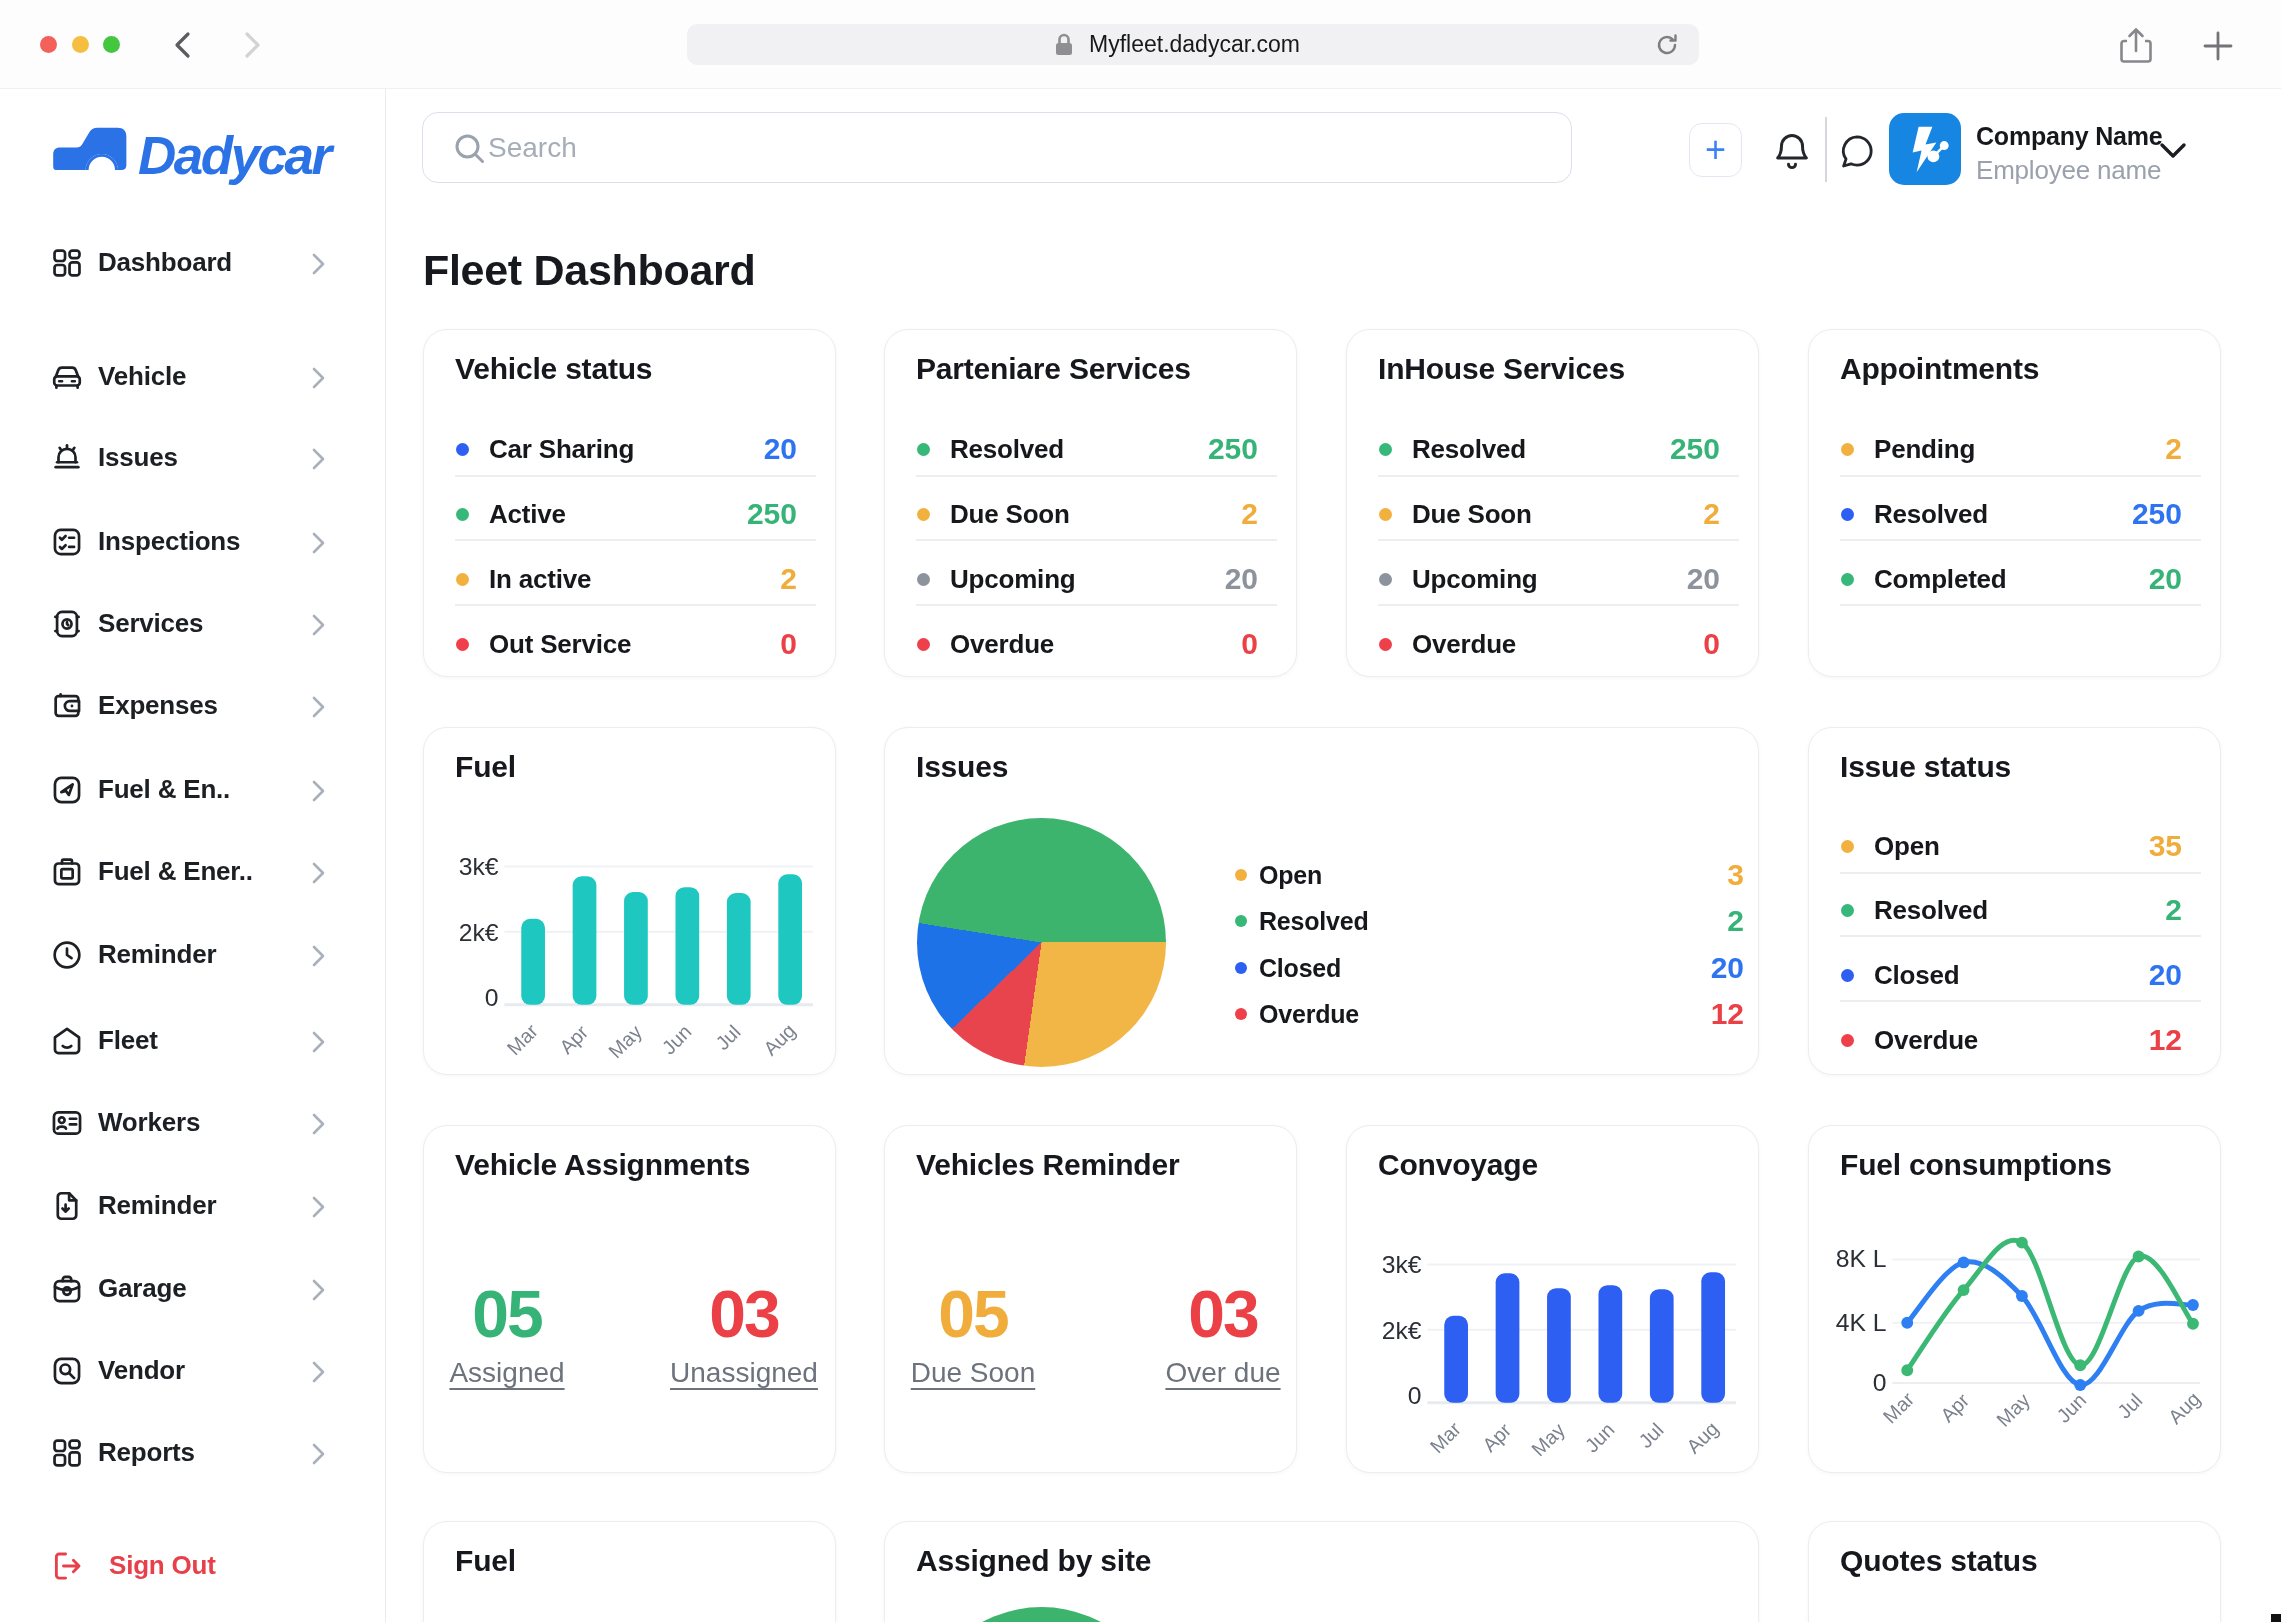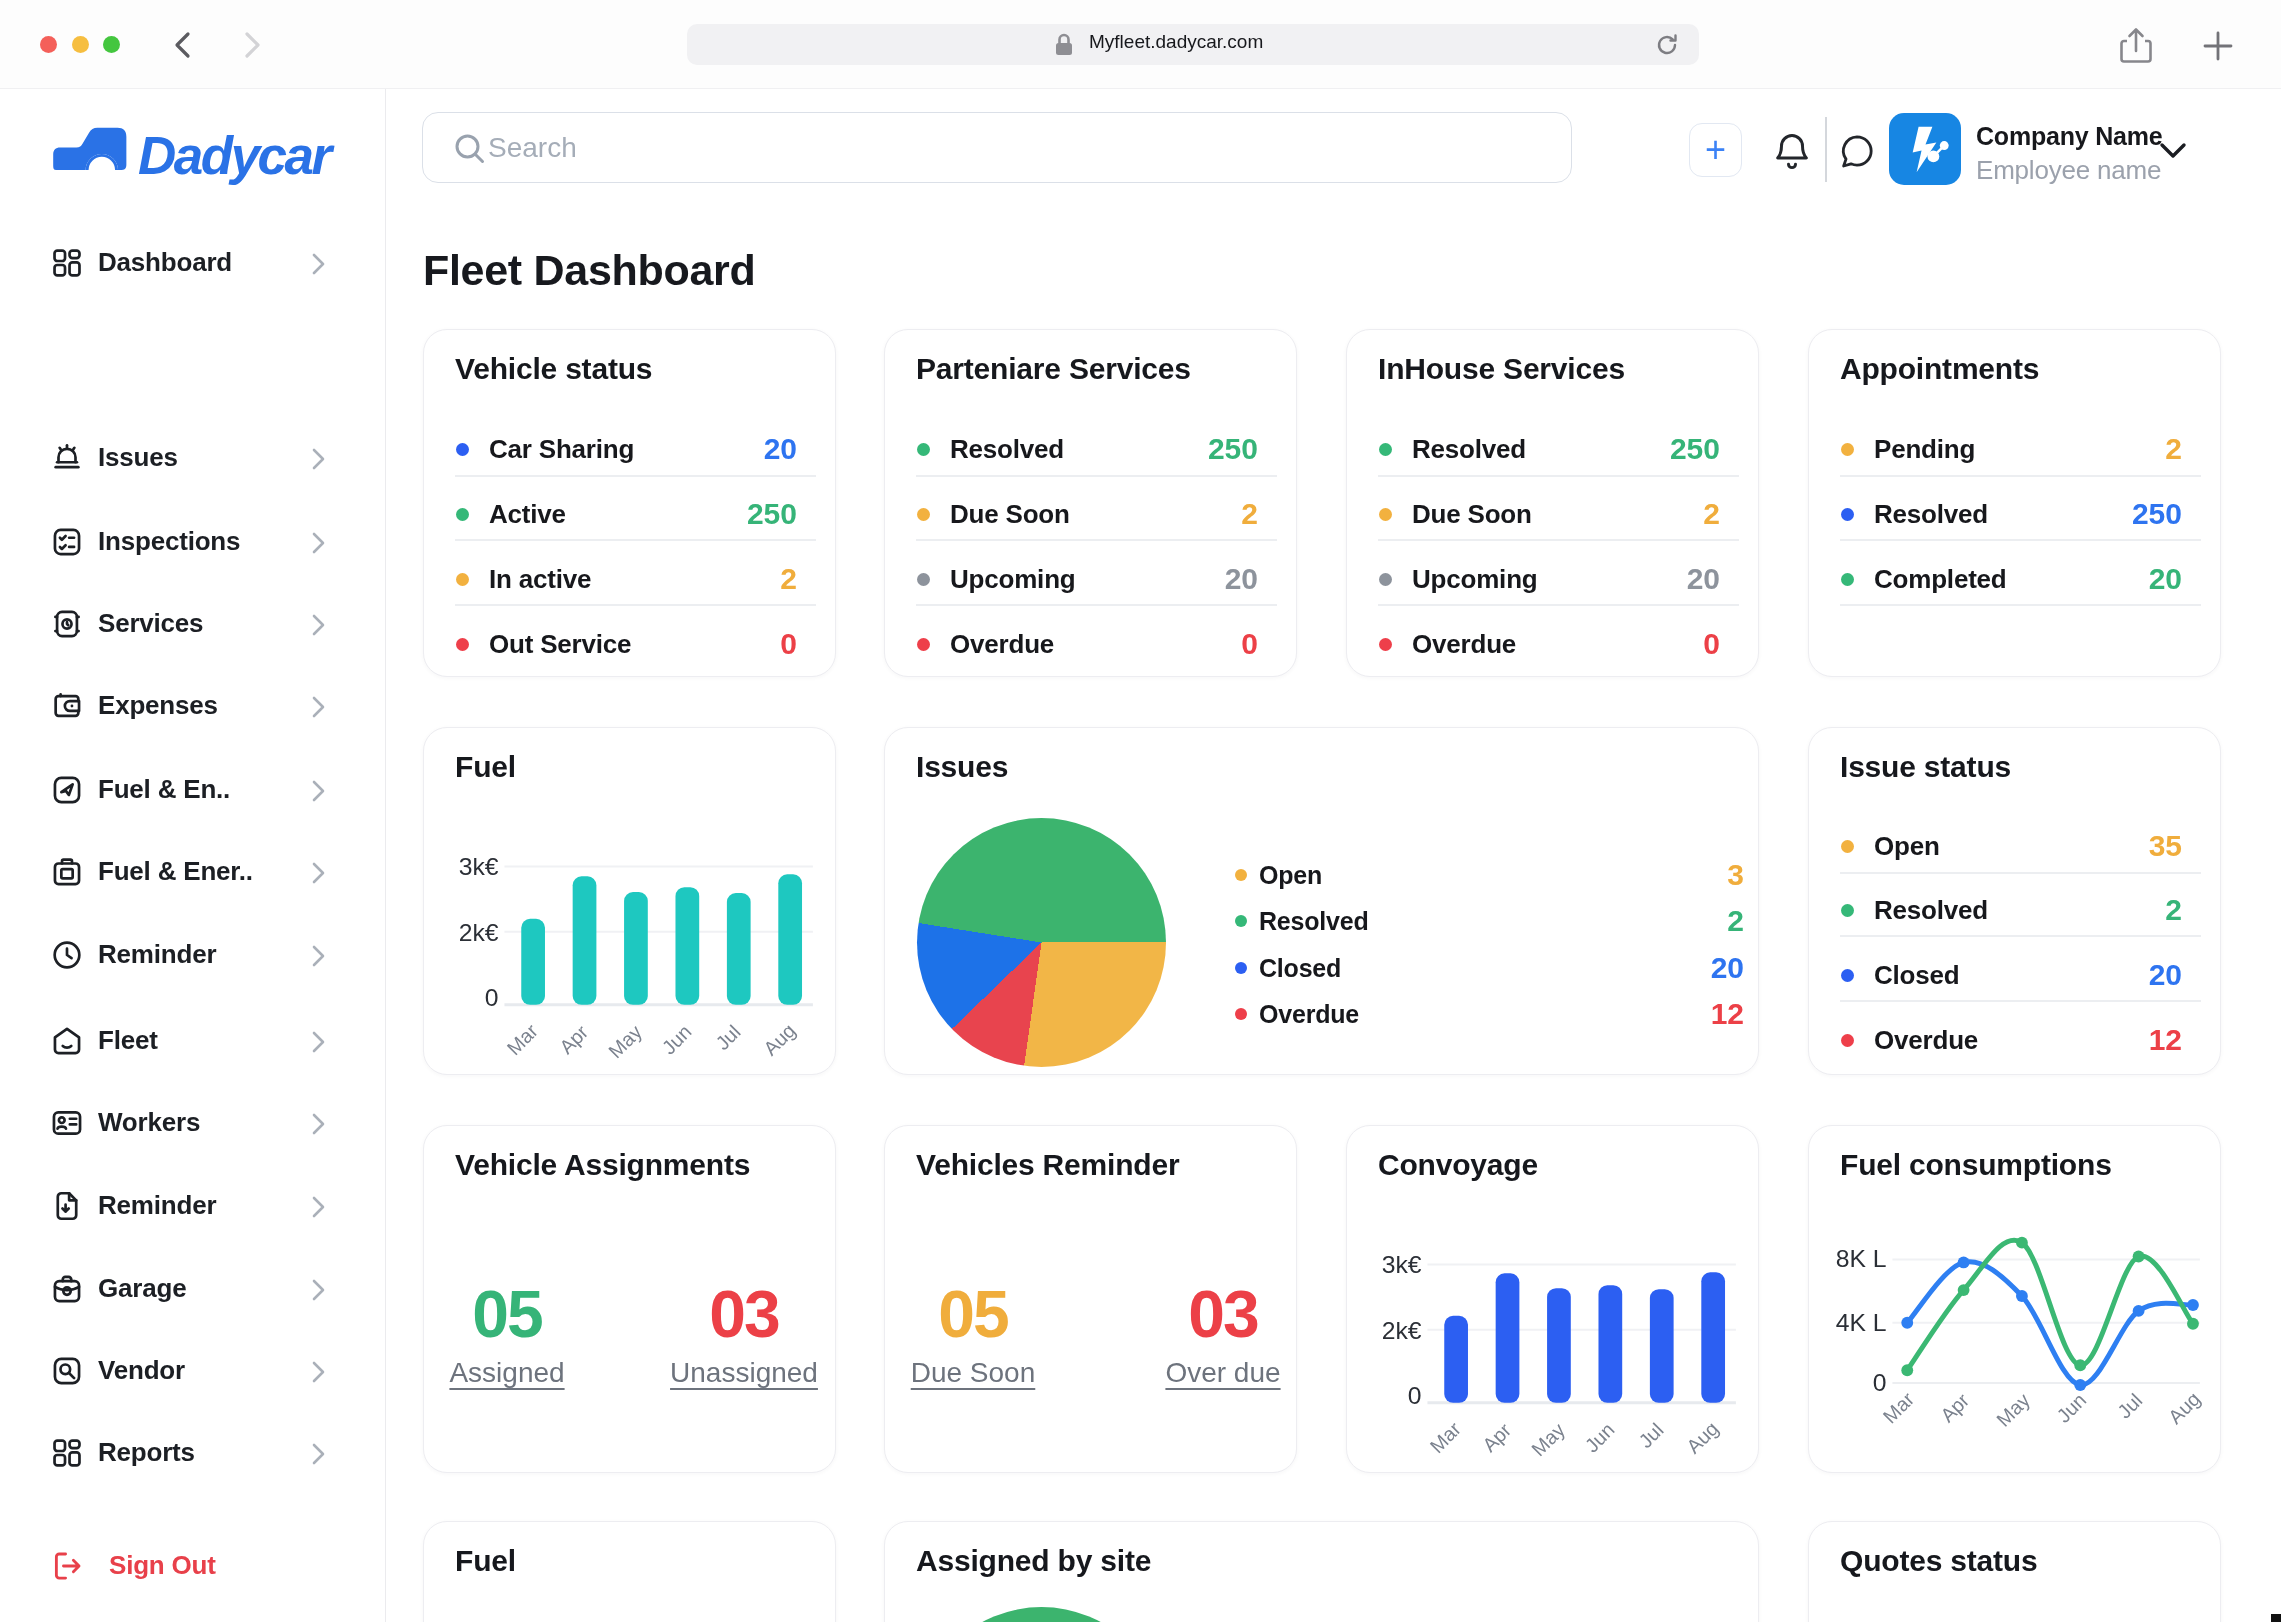--- a/index.html
+++ b/index.html
@@ -1,21 +1,21 @@
 <!DOCTYPE html>
 <html><head><meta charset="utf-8">
 <style>
 *{margin:0;padding:0;box-sizing:border-box}
 body{font-family:"Liberation Sans",sans-serif;background:#fff}
 #page{position:relative;width:2281px;height:1623px;overflow:hidden;background:#fff}
 
 #chrome{position:absolute;left:0;top:0;width:2281px;height:89px;background:#fdfdfd;border-bottom:1px solid #f0f0f2}
 .tl{position:absolute;top:36px;width:17px;height:17px;border-radius:50%}
 #urlbar{position:absolute;left:687px;top:24px;width:1012px;height:41px;background:#f1f1f3;border-radius:10px}
-#urltext{position:absolute;left:1089px;top:31px;font-size:19px;color:#17181c;letter-spacing:0}
+#urltext{position:absolute;left:1089px;top:31px;font-size:23px;color:#17181c;letter-spacing:0}
 
 #sidebar{position:absolute;left:0;top:89px;width:386px;height:1534px;background:#fff;border-right:1.5px solid #ebebee}
 .nav{position:absolute;left:0;width:386px;height:40px}
 .nav svg.ic{position:absolute;left:50px;top:3px}
 .nav .t{position:absolute;left:98px;top:4px;font-size:26px;font-weight:600;color:#1c1f24;letter-spacing:-0.2px}
 .nav svg.ch{position:absolute;left:311px;top:9px}
 
 #main{position:absolute;left:387px;top:89px;width:1894px;height:1534px;background:#fff}
 #search{position:absolute;left:422px;top:112px;width:1150px;height:71px;background:#fff;border:1.5px solid #dbe0e8;border-radius:16px}
 #search .ph{position:absolute;left:65px;top:19px;font-size:28px;color:#a5adb8}
@@ -80,20 +80,32 @@
   <div style="position:absolute;left:138px;top:36px;font-size:53px;font-weight:700;font-style:italic;color:#2a72e6;letter-spacing:-2.5px">Dadycar</div>
 
   <div class="nav" style="top:154px">
     <svg class="ic" width="34" height="34" viewBox="0 0 24 24" fill="none" stroke="#1d2025" stroke-width="1.9" stroke-linecap="round" stroke-linejoin="round">
           <rect x="3.2" y="3.2" width="7.4" height="7.4" rx="2"></rect>
           <rect x="13.8" y="3.2" width="7" height="5.4" rx="2"></rect>
           <rect x="3.2" y="13.4" width="7.4" height="7.4" rx="2"></rect>
           <rect x="13.8" y="11.6" width="7" height="9.2" rx="2"></rect>
         </svg>
     <div class="t">Dashboard</div>
+    <svg class="ch" width="15" height="24" viewBox="0 0 15 24">
+          <path d="M3 3 L12 12 L3 21" fill="none" stroke="#aab0b9" stroke-width="2.6" stroke-linecap="round" stroke-linejoin="round"></path>
+        </svg>
+  </div>
+  <div class="nav" style="top:268px">
+    <svg class="ic" width="34" height="34" viewBox="0 0 24 24" fill="none" stroke="#1d2025" stroke-width="1.9" stroke-linecap="round" stroke-linejoin="round">
+          <path d="M4 12 L5.8 7.2 C6.3 5.9 7 5.4 8.4 5.4 h7.2 c1.4 0 2.1.5 2.6 1.8 L20 12"></path>
+          <rect x="3" y="11.5" width="18" height="6.5" rx="2"></rect>
+          <path d="M6.5 15 h2 M15.5 15 h2"></path>
+          <path d="M4.5 18 v1.5 M19.5 18 v1.5"></path>
+        </svg>
+    <div class="t">Vehicle</div>
     <svg class="ch" width="15" height="24" viewBox="0 0 15 24">
           <path d="M3 3 L12 12 L3 21" fill="none" stroke="#aab0b9" stroke-width="2.6" stroke-linecap="round" stroke-linejoin="round"></path>
         </svg>
   </div>
   <div class="nav" style="top:349px">
     <svg class="ic" width="34" height="34" viewBox="0 0 24 24" fill="none" stroke="#1d2025" stroke-width="1.9" stroke-linecap="round" stroke-linejoin="round">
           <path d="M6 15 v-3.5 a6 6 0 0 1 12 0 V15"></path>
           <path d="M5 15 h14"></path>
           <path d="M4 18.5 h16"></path>
           <path d="M12 3 v2.2"></path>

